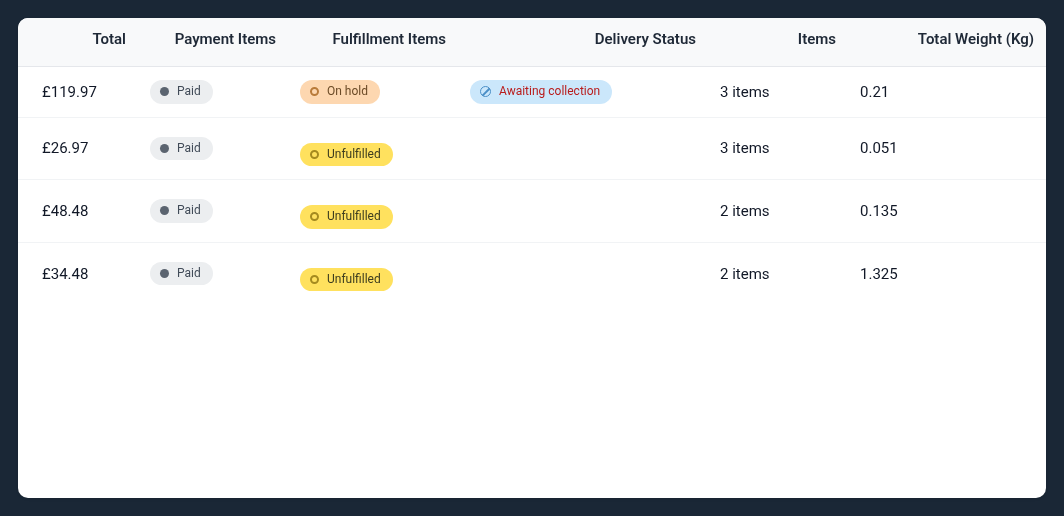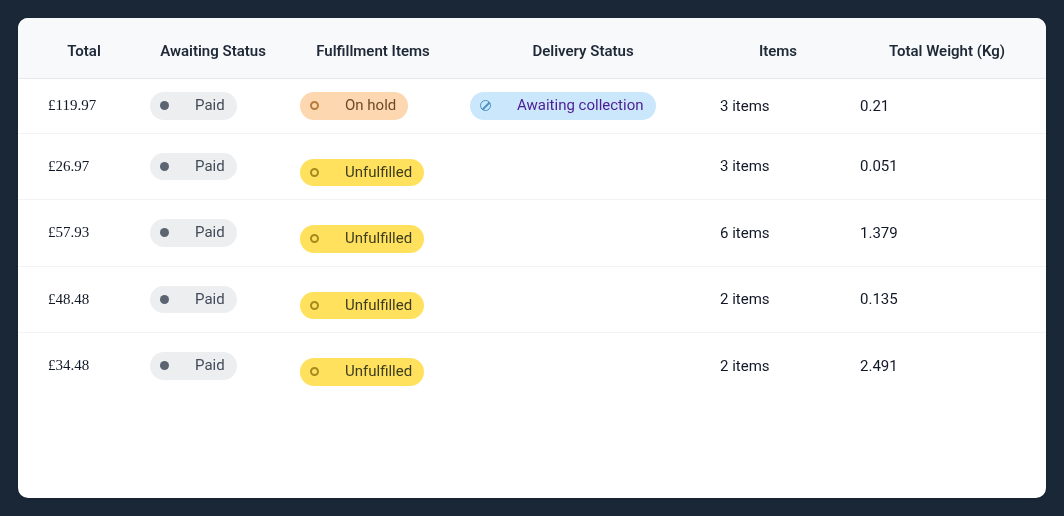--- a/index.html
+++ b/index.html
@@ -19,51 +19,51 @@
     }
     table {
       width: 100%;
       border-collapse: collapse;
       table-layout: fixed;
     }
     thead tr {
       background: #f8f9fa;
     }
     th {
-      text-align: center;
+      text-align: right;
       font-weight: 600;
       font-size: 15px;
       color: #1f2937;
-      padding: 24px 12px 18px 12px;
+      padding: 12px 12px 18px 12px;
       border-bottom: 1px solid #e5e7eb;
     }
     th:first-child { padding-left: 24px; }
     tbody td {
       padding: 13px 12px;
       font-size: 15px;
       color: #111827;
       border-bottom: 1px solid #f1f3f5;
       vertical-align: middle;
     }
-    tbody td:first-child { padding-left: 30px; font-family: Liberation Serif, serif; }
+    tbody td:first-child { padding-left: 24px; }
     tbody tr:last-child td { border-bottom: none; }
     .col-total { width: 120px; }
     .col-payment { width: 150px; }
     .col-fulfill { width: 170px; }
     .col-delivery { width: 250px; }
     .col-items { width: 140px; }
     .col-weight { width: auto; }
 
     .badge {
       display: inline-flex;
       align-items: center;
-      gap: 26px;
+      gap: 8px;
       padding: 4px 12px 4px 10px;
       border-radius: 14px;
-      font-size: 15px;
+      font-size: 12px;
       line-height: 1.3;
       font-weight: 400;
     }
     .badge-gray {
       background: #eceef0;
       color: #414b58;
     }
     .badge-gray .dot {
       width: 9px; height: 9px; border-radius: 50%;
       background: #5b6470;
@@ -85,21 +85,21 @@
       color: #6b4a26;
     }
     .badge-orange .ring {
       width: 9px; height: 9px; border-radius: 50%;
       border: 2px solid #b97b3a;
       display: inline-block;
       box-sizing: border-box;
     }
     .badge-blue {
       background: #cbe7fb;
-      color: #4c1d95;
+      color: #b91c1c;
     }
     .badge-blue .icon-stop {
       width: 11px; height: 11px; border-radius: 50%;
       border: 1.8px solid #4a8fc7;
       display: inline-block;
       position: relative;
       box-sizing: border-box;
     }
     .badge-blue .icon-stop::after {
       content: "";
@@ -121,21 +121,21 @@
       <col class="col-total">
         <col class="col-payment">
         <col class="col-fulfill">
       <col class="col-delivery">
         <col class="col-items">
         <col class="col-weight">
     </colgroup>
     <thead>
       <tr>
         <th>Total</th>
-        <th>Awaiting Status</th>
+        <th>Payment Items</th>
         <th>Fulfillment Items</th>
         <th>Delivery Status</th>
         <th>Items</th>
         <th>Total Weight (Kg)</th>
       </tr>
     </thead>
     <tbody id="rows">
         <tr>
           <td>£119.97</td>
           <td><span class="badge badge-gray">
@@ -161,34 +161,20 @@
             </span></td>
           <td><span class="badge badge-yellow">
               <span class="ring"></span>
               <span>Unfulfilled</span>
             </span></td>
           <td></td>
           <td>3 items</td>
           <td>0.051</td>
         </tr>
         <tr>
-          <td>£57.93</td>
-          <td><span class="badge badge-gray">
-              <span class="dot"></span>
-              <span>Paid</span>
-            </span></td>
-          <td><span class="badge badge-yellow">
-              <span class="ring"></span>
-              <span>Unfulfilled</span>
-            </span></td>
-          <td></td>
-          <td>6 items</td>
-          <td>1.379</td>
-        </tr>
-        <tr>
           <td>£48.48</td>
           <td><span class="badge badge-gray">
               <span class="dot"></span>
               <span>Paid</span>
             </span></td>
           <td><span class="badge badge-yellow">
               <span class="ring"></span>
               <span>Unfulfilled</span>
             </span></td>
           <td></td>
@@ -200,17 +186,17 @@
           <td><span class="badge badge-gray">
               <span class="dot"></span>
               <span>Paid</span>
             </span></td>
           <td><span class="badge badge-yellow">
               <span class="ring"></span>
               <span>Unfulfilled</span>
             </span></td>
           <td></td>
           <td>2 items</td>
-          <td>2.491</td>
+          <td>1.325</td>
         </tr>
       </tbody>
   </table>
 </div>
 
 </body></html>

